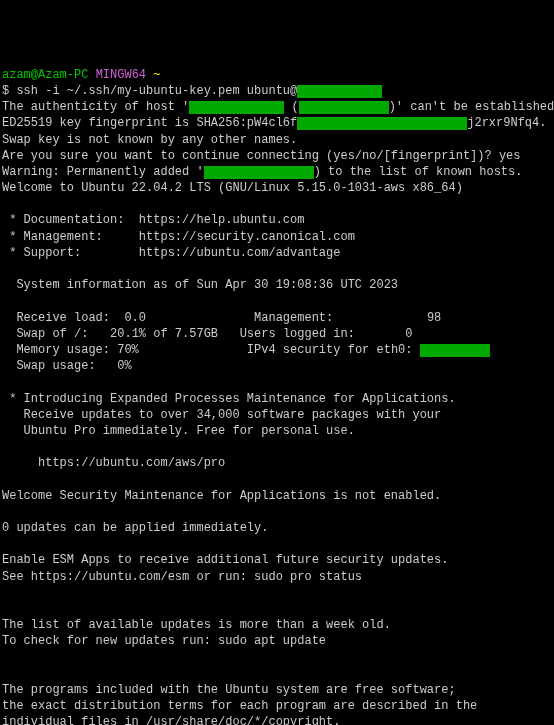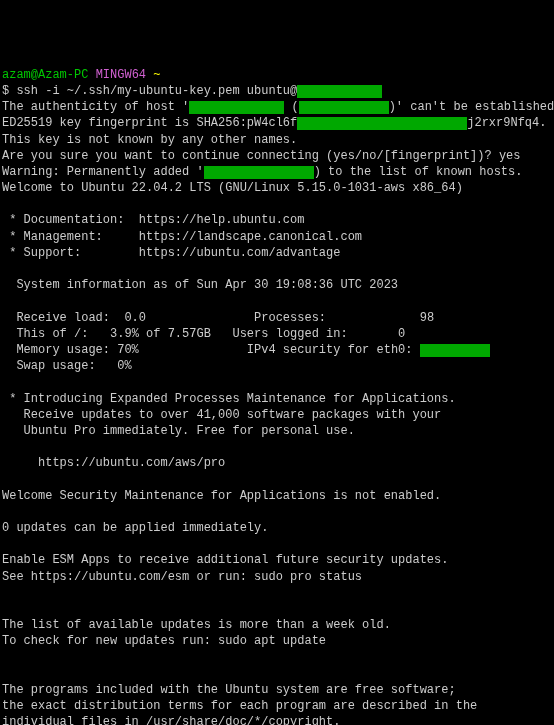--- a/index.html
+++ b/index.html
@@ -38,38 +38,38 @@
   </style>
 </head>
 <body>
 
 
 
 <div><span class="green">azam@Azam-PC</span> <span class="magenta">MINGW64</span> <span class="yellow">~</span>
 <span>$ ssh -i ~/.ssh/my-ubuntu-key.pem ubuntu@</span><span class="redact r1"></span>
 <span><span>The authenticity of host '</span><span class="redact r2"></span><span> (</span><span class="redact r3"></span><span>)' can't be established.</span></span>
 <span><span>ED25519 key fingerprint is SHA256:pW4cl6f</span><span class="redact r4"></span><span>j2rxr9Nfq4.</span></span>
-<span>This key is not known by any other names.</span>
+<span>Swap key is not known by any other names.</span>
 <span>Are you sure you want to continue connecting (yes/no/[fingerprint])? yes</span>
 <span><span>Warning: Permanently added '</span><span class="redact r5"></span><span>) to the list of known hosts.</span></span>
 <span>Welcome to Ubuntu 22.04.2 LTS (GNU/Linux 5.15.0-1031-aws x86_64)</span>
 
 <span> * Documentation:  https://help.ubuntu.com</span>
-<span> * Management:     https://landscape.canonical.com</span>
+<span> * Management:     https://security.canonical.com</span>
 <span> * Support:        https://ubuntu.com/advantage</span>
 
 <span>  System information as of Sun Apr 30 19:08:36 UTC 2023</span>
 
-<span><span>  Receive load:  </span><span>0.0</span>               <span>Processes:             </span><span>98</span></span>
-<span><span>  This of /:   </span><span>3.9% of 7.57GB</span>   <span>Users logged in:       </span><span>0</span></span>
+<span><span>  Receive load:  </span><span>0.0</span>               <span>Management:             </span><span>98</span></span>
+<span><span>  Swap of /:   </span><span>20.1% of 7.57GB</span>   <span>Users logged in:       </span><span>0</span></span>
 <span><span>  Memory usage: </span><span>70%</span>               <span>IPv4 security for eth0: </span><span class="redact r6"></span></span>
 <span><span>  Swap usage:   </span><span>0%</span></span>
 
 <span> * Introducing Expanded Processes Maintenance for Applications.</span>
-<span>   Receive updates to over 41,000 software packages with your</span>
+<span>   Receive updates to over 34,000 software packages with your</span>
 <span>   Ubuntu Pro immediately. Free for personal use.</span>
 
 <span>     https://ubuntu.com/aws/pro</span>
 
 <span>Welcome Security Maintenance for Applications is not enabled.</span>
 
 <span>0 updates can be applied immediately.</span>
 
 <span>Enable ESM Apps to receive additional future security updates.</span>
 <span>See https://ubuntu.com/esm or run: sudo pro status</span>

